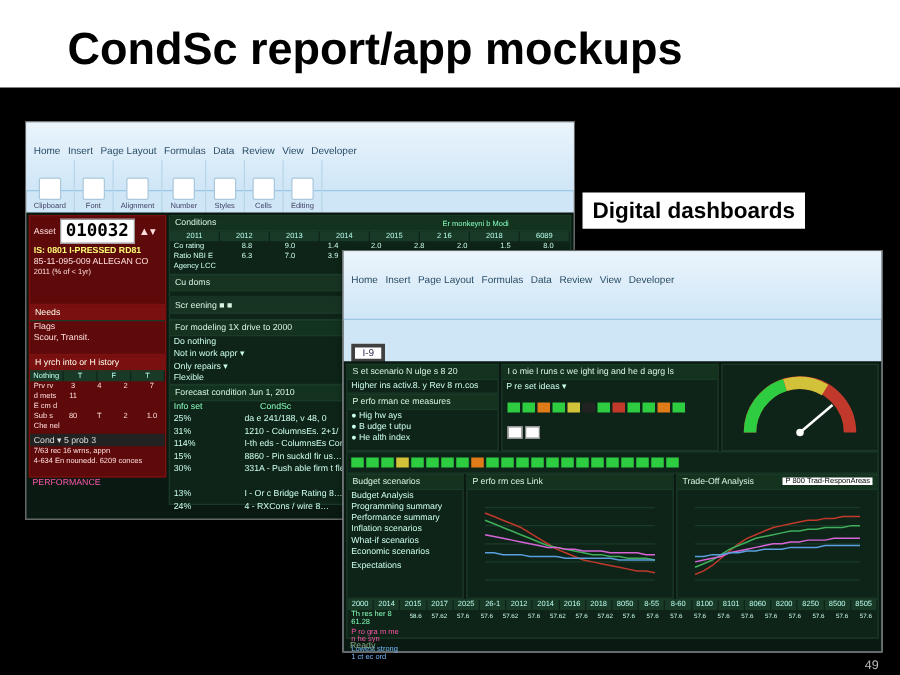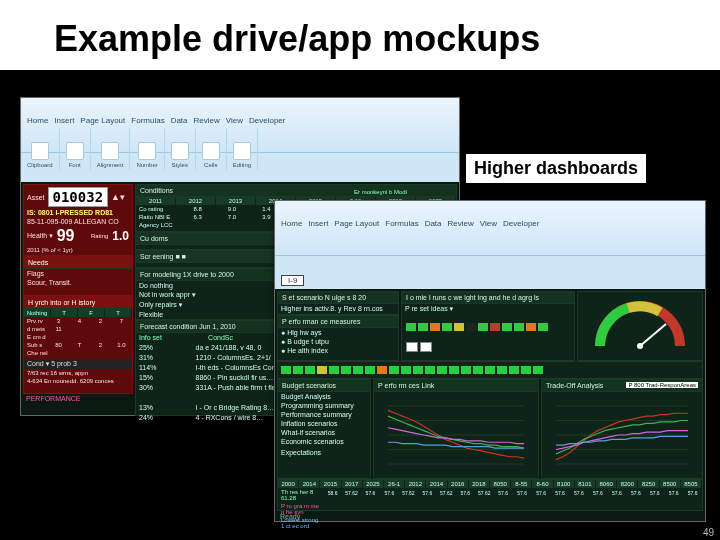--- a/index.html
+++ b/index.html
@@ -27,29 +27,29 @@
   .bar i.r{background:#c0392b}
   .colhdr{display:flex;font-size:6px;background:#1a3a28;color:#bfe}
   .colhdr span{flex:1;text-align:center;padding:1px 0;border-right:1px solid #0e2418}
   .tblrow{display:flex;font-size:6px;color:#cfe}
   .tblrow span{flex:1;text-align:center;padding:1px 0}
   svg{display:block}
   .idbox{background:#fff;color:#000;font-weight:bold;font-family:monospace;font-size:14px;padding:1px 4px;border:1px solid #999}
   .bignum{color:#fff;font-weight:bold;font-size:16px}
   .chip{display:inline-block;width:10px;height:8px;margin:0 1px}
   .g{background:#2ecc40}.o{background:#e07b1a}.rC{background:#c0392b}.yC{background:#d2c23a}.kC{background:#222}
-  .footer{position:absolute;right:6px;bottom:2px;font-size:10px;color:#bbb}
+  .footer{position:absolute;right:17px;bottom:2px;font-size:10px;color:#bbb}
 </style>
 </head>
 <body>
 
 <div class="slide">
   <div class="titlebar"></div>
-  <div class="title">Example drive/app mockups</div>
-  <div class="caption">Higher dashboards</div>
+  <div class="title">CondSc report/app mockups</div>
+  <div class="caption">Digital dashboards</div>
 
   <div class="mock" style="left:20px;top:97px;width:438px;height:317px">
     <div class="ribbon">
       <div class="tabrow">
         <span>Home</span>
         <span>Insert</span>
         <span>Page Layout</span>
         <span>Formulas</span>
         <span>Data</span>
         <span>Review</span>
@@ -80,37 +80,30 @@
         <div class="grp">
             <div class="ico"></div>
             <div class="lbl">Cells</div>
           </div>
         <div class="grp">
             <div class="ico"></div>
             <div class="lbl">Editing</div>
           </div>
       </div>
     </div>
-    <div class="sheet dark" style="top:84px">
+    <div class="sheet dark" style="top:72px">
 
       <div class="panel redpanel" style="left:2px;top:2px;width:108px;height:70px">
         <div class="row7" style="display:flex;align-items:center;gap:3px;padding-top:2px">
           <span>Asset</span>
           <span class="idbox">010032</span>
           <span style="font-size:9px">▲▾</span>
         </div>
         <div class="row7" style="color:#ff7;font-weight:bold">IS: 0801 I-PRESSED RD81</div>
         <div class="row7">85-11-095-009 ALLEGAN CO</div>
-        <div class="row7" style="display:flex;align-items:center;gap:4px">
-          <span>Health ▾</span>
-          <span class="bignum">99</span>
-          <span style="flex:1"></span>
-          <span style="font-size:6px">Rating</span>
-          <span class="bignum" style="font-size:12px">1.0</span>
-        </div>
         <div class="row7" style="font-size:6px">2011 (% of &lt; 1yr)</div>
       </div>
       <div class="panel redpanel" style="left:2px;top:74px;width:108px;height:38px">
         <h6>Needs</h6>
         <div class="row7">Flags</div>
         <div class="row7">Scour, Transit.</div>
       </div>
       <div class="panel redpanel" style="left:2px;top:114px;width:108px;height:96px">
         <h6>H yrch into or H istory</h6>
         <div class="colhdr">
@@ -319,21 +312,21 @@
         <span>Home</span>
         <span>Insert</span>
         <span>Page Layout</span>
         <span>Formulas</span>
         <span>Data</span>
         <span>Review</span>
         <span>View</span>
         <span>Developer</span>
       </div>
     </div>
-    <div style="position:absolute;left:6px;top:74px;font-size:8px;color:#335;background:#fff;border:1px solid #404040;padding:0 6px">I-9</div>
+    <div style="position:absolute;left:6px;top:74px;font-size:8px;color:#335;background:#fff;border:3px solid #404040;padding:0 6px">I-9</div>
 
     <div class="sheet dark" style="top:88px">
 
       <div class="panel" style="left:2px;top:2px;width:120px;height:22px">
         <h6>S et scenario N ulge s   8 20</h6>
         <div class="row7">Higher ins activ.8. y   Rev 8 rn.cos</div>
       </div>
       <div class="panel" style="left:2px;top:26px;width:120px;height:44px">
         <h6>P erfo rman ce measures</h6>
         <div class="row7">● Hig hw ays</div>

